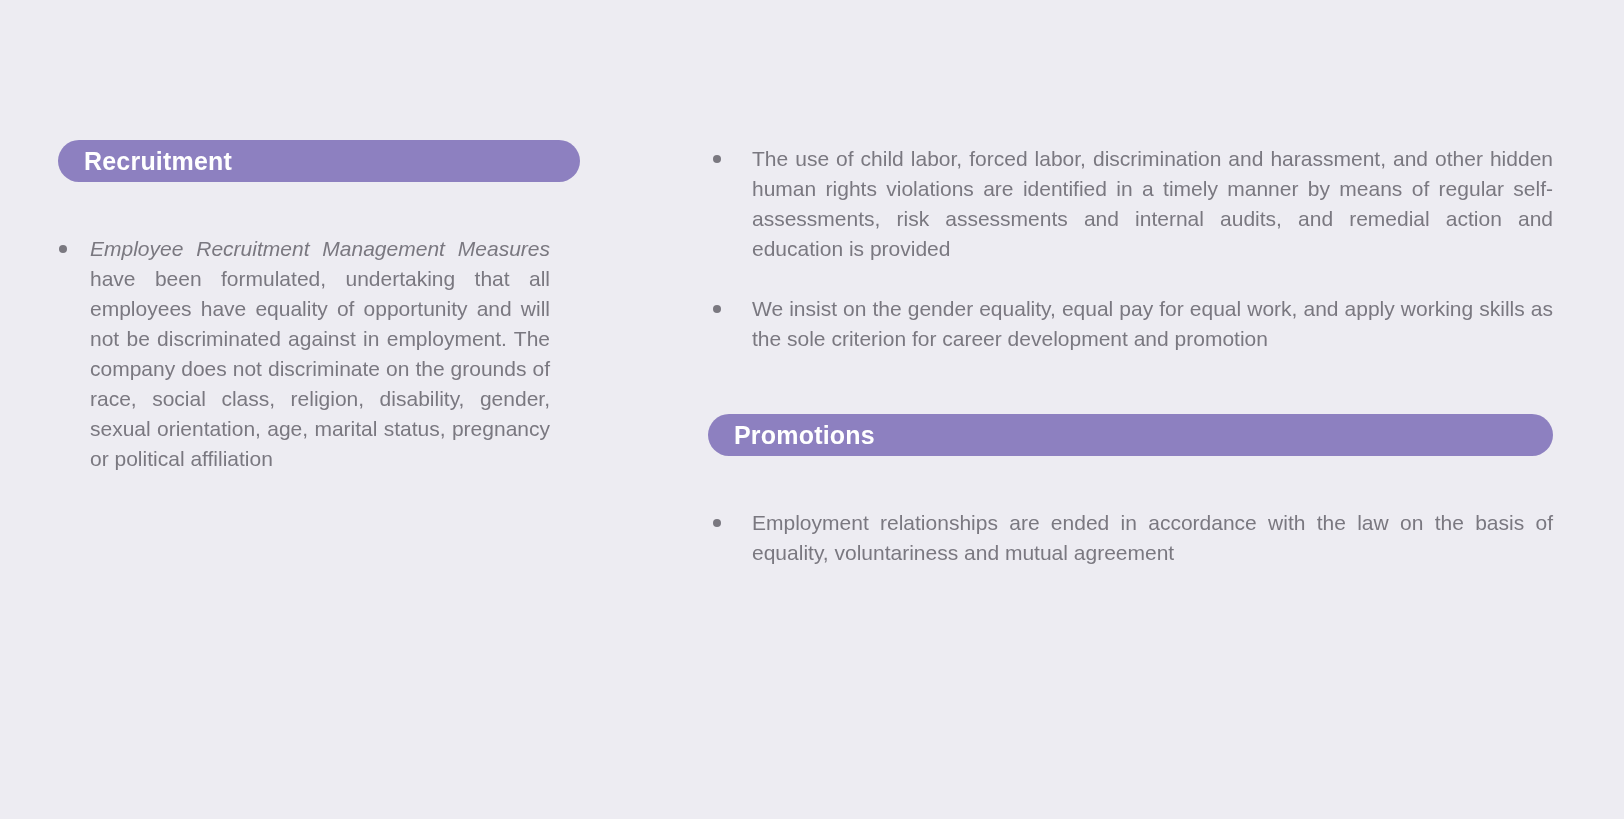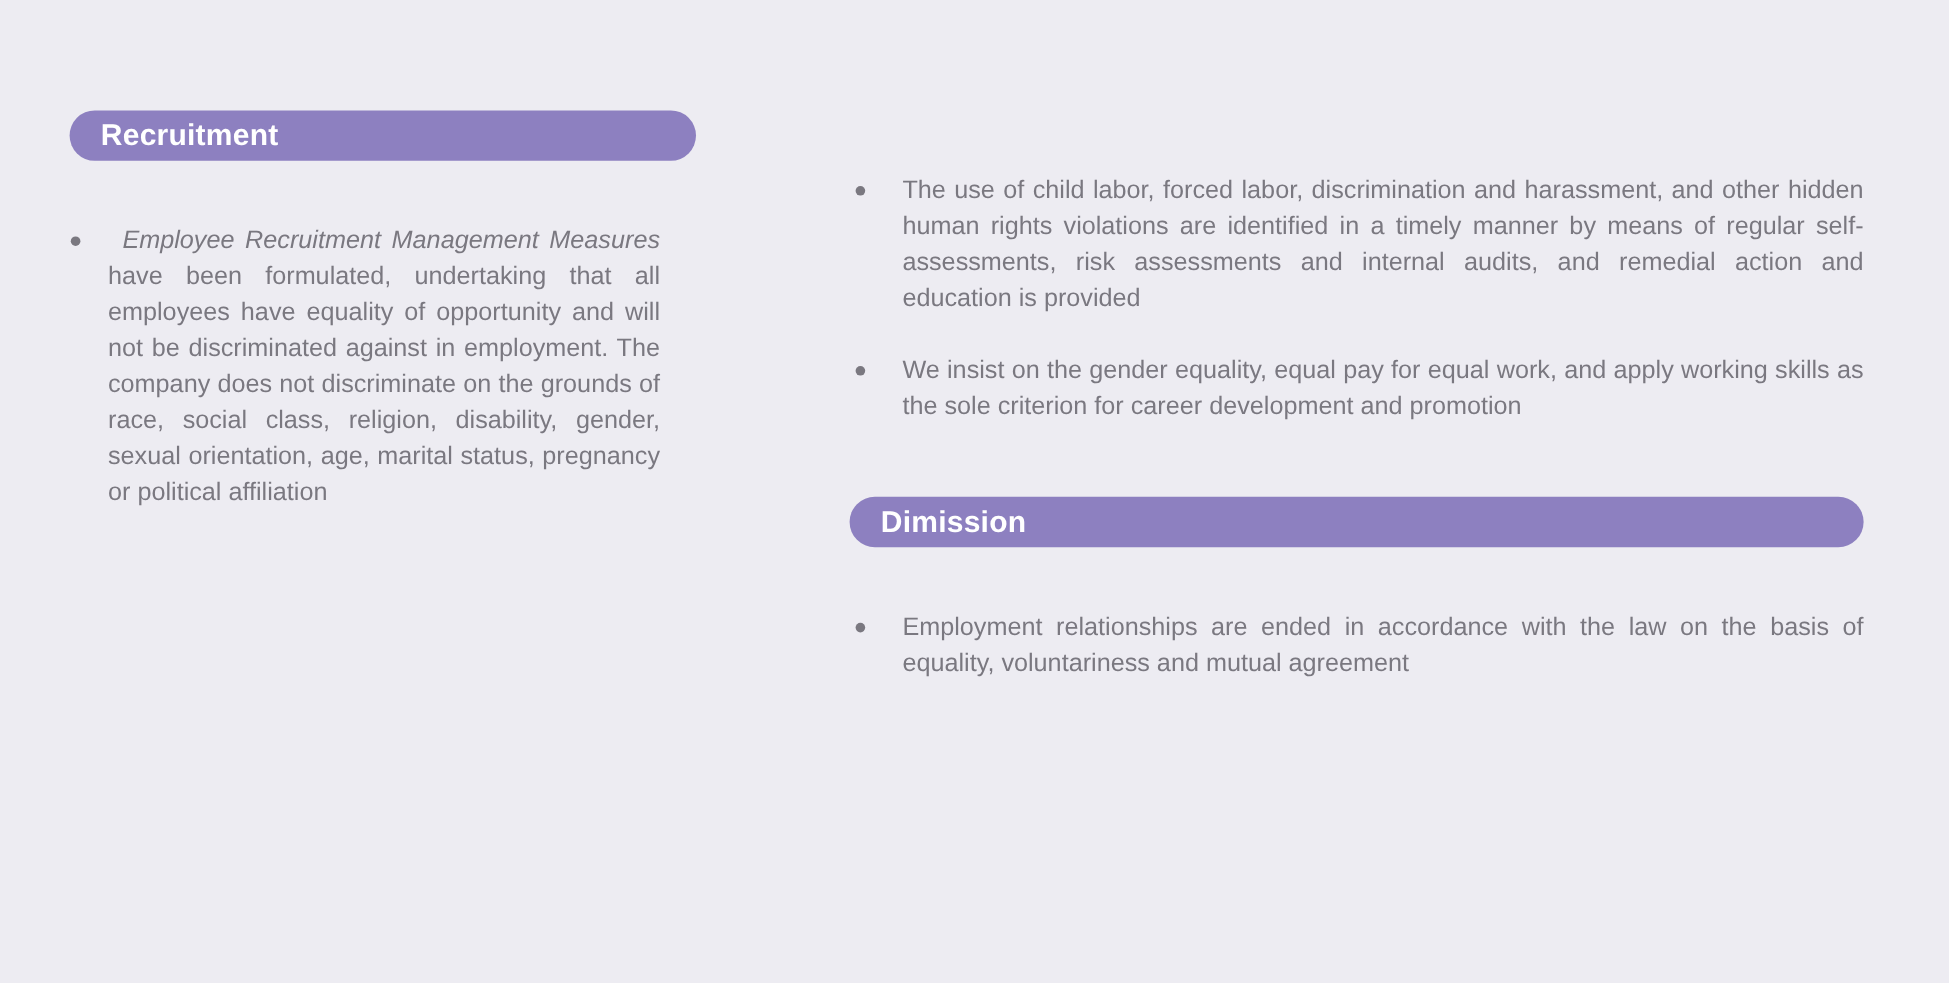--- a/index.html
+++ b/index.html
@@ -36,20 +36,21 @@
     border-radius: 21px;
     background: #8d80c0;
     color: #ffffff;
     font-size: 25px;
     font-weight: 700;
     letter-spacing: 0.2px;
     display: flex;
     align-items: center;
     padding: 0 26px;
     box-sizing: border-box;
+    margin-top: 48px;
   }
   .pill-dimission {
     margin-top: 60px;
   }
   .bullets {
     list-style: none;
     margin: 52px 0 0 0;
     padding: 0;
     color: #7a7880;
     font-size: 21px;
@@ -82,21 +83,20 @@
     background: #7a7880;
   }
   .col-left .bullets li::before {
     left: 1px;
   }
   .col-right .bullets li::before {
     left: 5px;
   }
   .lead-italic {
     font-style: italic;
-    margin-left: 12px;
   }
 </style>
 </head>
 <body>
 
 <div class="page">
 
   <div class="column col-left">
 
     <div class="pill">
@@ -111,21 +111,21 @@
 
   <div class="column col-right">
 
 
     <ul class="bullets">
       <li><span>The use of child labor, forced labor, discrimination and harassment, and other hidden human rights violations are identified in a timely manner by means of regular self-assessments, risk assessments and internal audits, and remedial action and education is provided</span></li>
       <li><span>We insist on the gender equality, equal pay for equal work, and apply working skills as the sole criterion for career development and promotion</span></li>
     </ul>
 
     <div class="pill pill-dimission">
-      <span>Dimission</span>
+      <span>Promotions</span>
     </div>
 
     <ul class="bullets">
       <li><span>Employment relationships are ended in accordance with the law on the basis of equality, voluntariness and mutual agreement</span></li>
     </ul>
 
   </div>
 
 </div>
 

